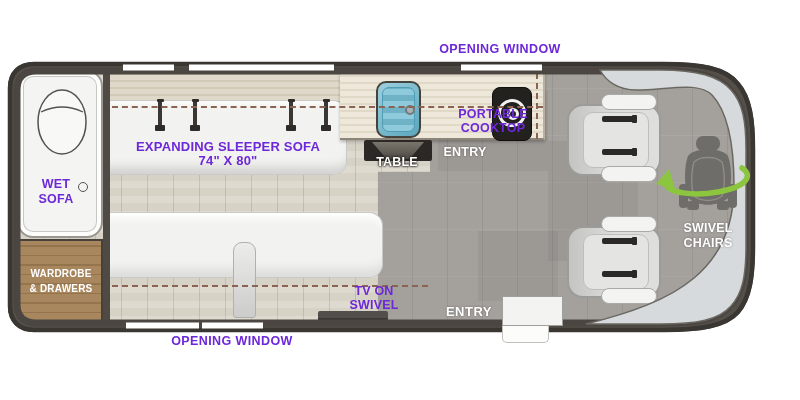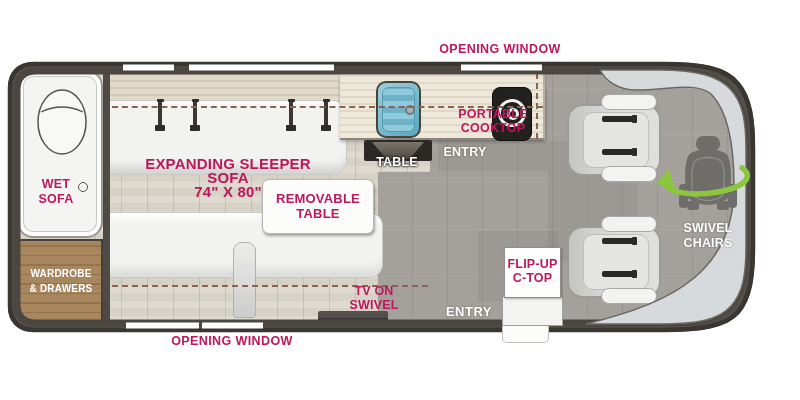--- a/index.html
+++ b/index.html
@@ -90,28 +90,28 @@
   #entry-step{left:502px;top:319px;width:47px;height:24px;background:#fcfcfb;border:1px solid #c0c0be;
     border-top:none;border-radius:0 0 5px 5px;z-index:5;}
 
   
   .dash-h{position:absolute;border-top:2px dashed #8a6352;z-index:4;}
   #dash1{left:112px;top:106px;width:431px;}
   #dash2{left:112px;top:285px;width:316px;}
   #dash-v{position:absolute;left:536px;top:73px;height:66px;border-left:2px dashed #8a6352;z-index:4;}
 
   
-  .lbl{position:absolute;font-weight:700;font-size:12.5px;line-height:14px;color:#be185d;
+  .lbl{position:absolute;font-weight:700;font-size:12.5px;line-height:14px;color:#6d28d9;
     text-align:center;white-space:pre-line;letter-spacing:.2px;z-index:6;}
   .lbl.white{color:#ffffff;}
   #lbl-ow-top{left:430px;top:42px;width:140px;letter-spacing:.4px;}
   #lbl-ow-bottom{left:162px;top:334px;width:140px;letter-spacing:.4px;}
   #lbl-wetbath{left:26px;top:177px;width:60px;line-height:15px;}
   #lbl-wardrobe{left:20px;top:266px;width:82px;font-size:10px;line-height:15px;}
-  #lbl-sofa{left:128px;top:157px;width:200px;font-size:15px;}
+  #lbl-sofa{left:128px;top:140px;width:200px;font-size:13px;}
   #lbl-table{left:0;top:11px;width:100%;font-size:13px;line-height:15px;}
   #lbl-cooktop{left:416px;top:107px;width:78px;margin-left:38px;}
   #lbl-fridge{left:366px;top:155px;width:62px;text-shadow:0 0 2px #2a2825,0 0 2px #2a2825,0 0 3px #2a2825;}
   #lbl-micro{left:438px;top:145px;width:54px;text-shadow:0 0 2px rgba(40,38,34,.6);}
   #lbl-tv{left:342px;top:284px;width:64px;}
   #lbl-entry{left:442px;top:305px;width:54px;font-size:13px;letter-spacing:.5px;text-shadow:0 0 2px rgba(40,38,34,.5);}
   #lbl-flip{left:0;top:9px;width:100%;}
   #lbl-swivel{left:674px;top:221px;width:68px;line-height:15px;text-shadow:0 0 2px rgba(40,38,34,.5);}
 </style>
 </head>
@@ -161,24 +161,20 @@
   </div>
   <div id="cooktop" class="abs">
     <div id="burner-outer" class="abs">
       <div id="burner-inner" class="abs"></div>
     </div>
   </div>
   <div id="fridge" class="abs">
     <div id="fridge-door" class="abs"></div>
   </div>
 
-  <div id="table-box" class="abs">
-    <div id="lbl-table" class="lbl">REMOVABLE
-TABLE</div>
-  </div>
 
   <div id="tv" class="abs"></div>
 
   <div class="chair" style="top:94px">
     <div class="wrap"></div>
     <div class="cushion"></div>
     <div class="arm top"></div>
     <div class="arm bot"></div>
     <div class="cbelt b1"></div>
     <div class="cbelt b2"></div>
@@ -218,24 +214,20 @@
       <path d="M 694,162 C 700,156 716,156 722,162 C 725,172 725,188 722,196 C 714,202 702,202 694,196 C 691,188 691,172 694,162 Z" fill="none" stroke="#8e8c88" stroke-width="1.4"></path>
     </g>
     <g>
       <path d="M 742,168 C 754,176 746,187 718,192 C 692,196.5 668,192.5 666,184" fill="none" stroke="#8cc63e" stroke-width="5.5" stroke-linecap="round"></path>
       <polygon points="669,169 656,184 675,189" fill="#8cc63e"></polygon>
     </g>
   </svg>
 
   <div id="entry-step" class="abs"></div>
   <div id="flip-lower" class="abs"></div>
-  <div id="flip-box" class="abs">
-    <div id="lbl-flip" class="lbl">FLIP-UP
-C-TOP</div>
-  </div>
 
   <div id="lbl-ow-top" class="lbl">OPENING WINDOW</div>
   <div id="lbl-ow-bottom" class="lbl">OPENING WINDOW</div>
   <div id="lbl-wetbath" class="lbl">WET
 SOFA</div>
   <div id="lbl-wardrobe" class="lbl white">WARDROBE
 &amp; DRAWERS</div>
   <div id="lbl-sofa" class="lbl">EXPANDING SLEEPER SOFA
 74" X 80"</div>
   <div id="lbl-cooktop" class="lbl">PORTABLE

